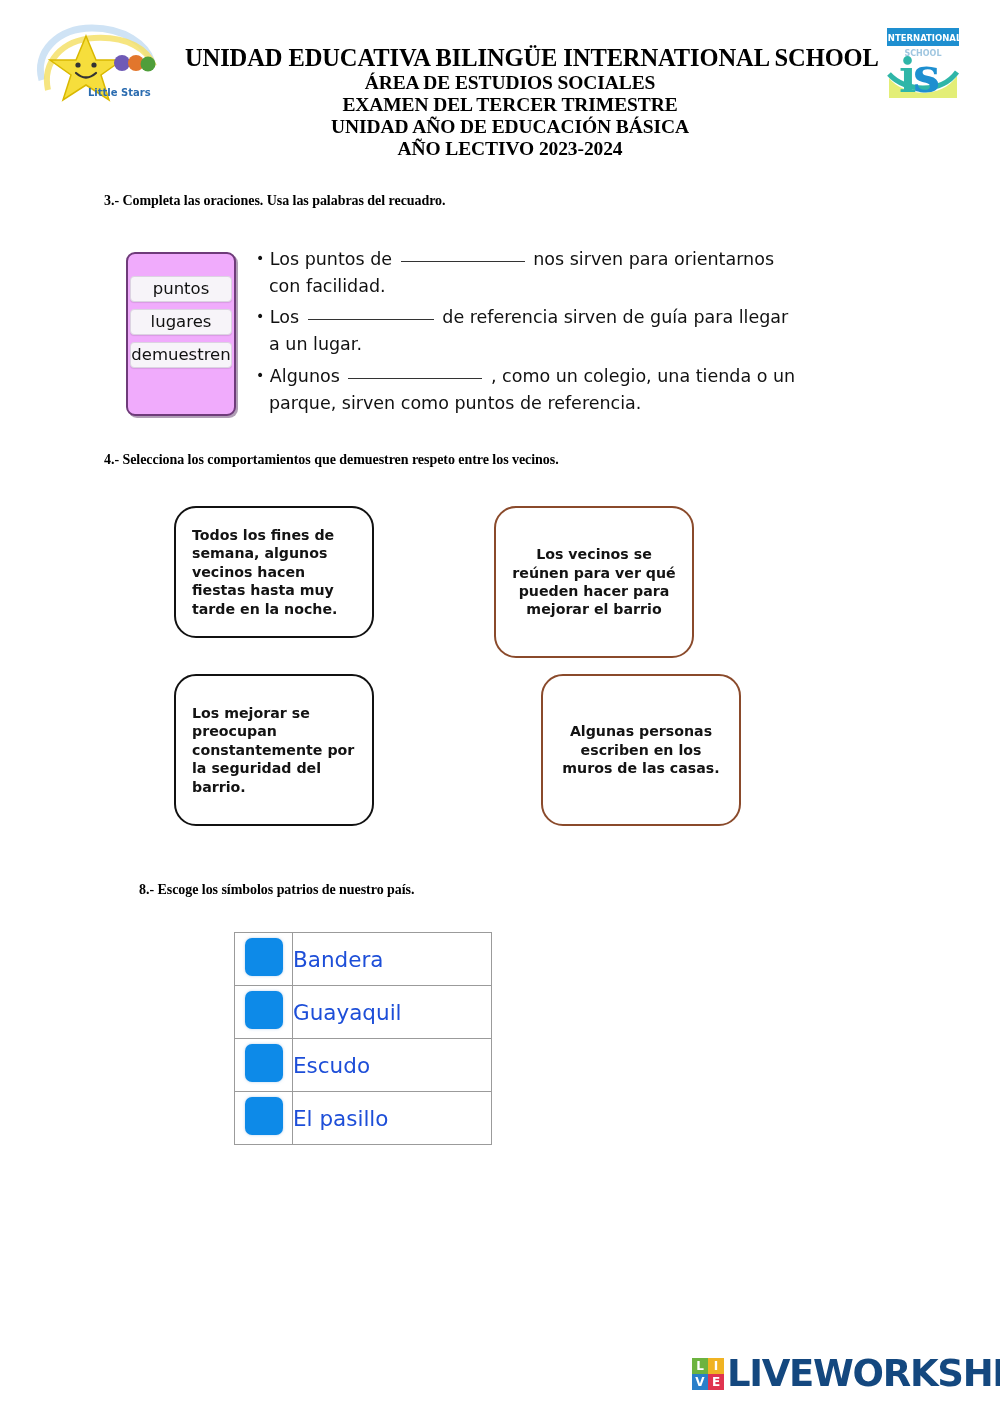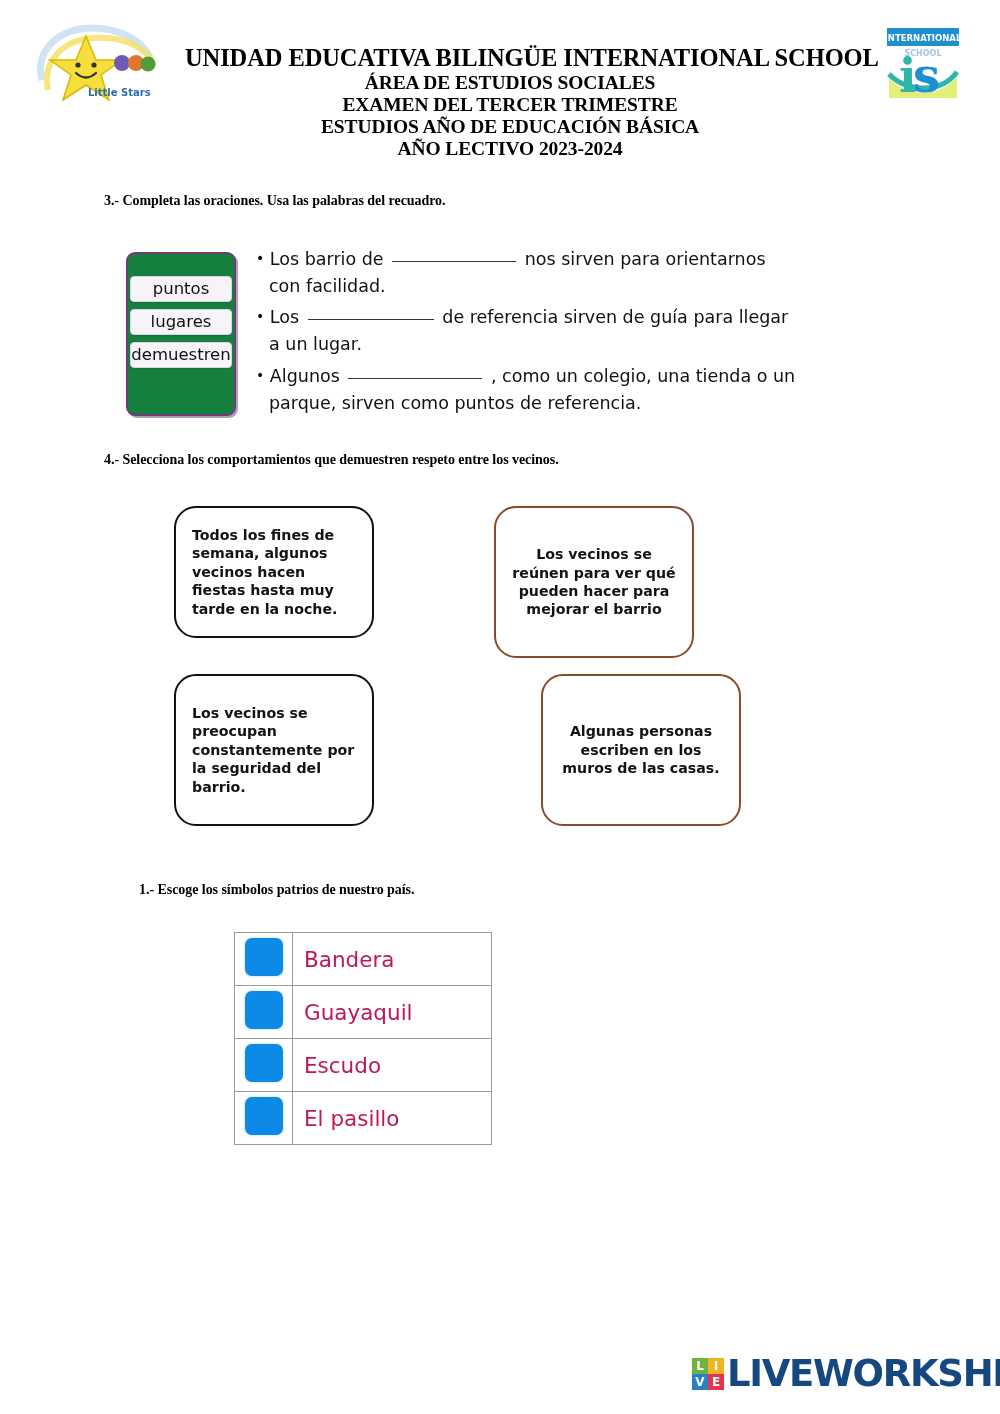--- a/index.html
+++ b/index.html
@@ -66,21 +66,21 @@
   }
   #q3-heading { left: 104px; top: 193px; }
   #q4-heading { left: 104px; top: 452px; }
   #q5-heading { left: 139px; top: 882px; }
 
   
   .wordbox {
     position: absolute;
     left: 126px; top: 252px;
     width: 110px; height: 164px;
-    background: #15803d;
+    background: #f0abfc;
     border: 2.5px solid #6f3b7a;
     border-radius: 9px;
     box-sizing: border-box;
     box-shadow: 2px 2px 0 rgba(80,40,90,0.45);
     padding-top: 22px;
   }
   .word-chip {
     width: 102px;
     margin: 0 auto 7px auto;
     background: #f7f4f9;
@@ -156,24 +156,23 @@
     border: 1px solid #9b9b9b;
     height: 52px;
     padding: 0;
     vertical-align: middle;
   }
   .symbols-table td.cb-cell {
     width: 57px;
     text-align: center;
   }
   .symbols-table td.label-cell {
-    padding-left: 11px;
     font-family: "DejaVu Sans", sans-serif;
     font-size: 21.5px;
-    color: #be185d;
+    color: #1d4ed8;
     white-space: nowrap;
   }
   .checkbox {
     width: 38px;
     height: 38px;
     background: #0d8ae8;
     border-radius: 7px;
     display: inline-block;
     box-shadow: 0 0 3px rgba(120,170,220,0.55);
   }
@@ -236,37 +235,37 @@
     <path d="M12 60 C26 78 64 82 80 58 L80 80 L12 80 Z" fill="#d9e84a" opacity="0.75"></path>
     <path d="M12 56 C28 74 64 76 80 54" fill="none" stroke="#2fb6a8" stroke-width="5"></path>
     <text x="22" y="74" font-family="DejaVu Serif, serif" font-size="46" font-weight="bold" fill="#2fb6a8">i</text>
     <text x="36" y="74" font-family="DejaVu Serif, serif" font-size="48" font-weight="bold" fill="#1e8fd0">s</text>
   </svg>
 
   <div class="header-titles">
     <div class="title-main">UNIDAD EDUCATIVA BILINGÜE INTERNATIONAL SCHOOL</div>
     <div class="title-sub">ÁREA DE ESTUDIOS SOCIALES</div>
     <div class="title-sub">EXAMEN DEL TERCER TRIMESTRE</div>
-    <div class="title-sub">ESTUDIOS AÑO DE EDUCACIÓN BÁSICA</div>
+    <div class="title-sub">UNIDAD AÑO DE EDUCACIÓN BÁSICA</div>
     <div class="title-sub">AÑO LECTIVO 2023-2024</div>
   </div>
 </div>
 
 <div class="q-heading" id="q3-heading">3.- Completa las oraciones. Usa las palabras del recuadro.</div>
 
 <div class="wordbox">
   <div class="word-chip">puntos</div>
   <div class="word-chip">lugares</div>
   <div class="word-chip">demuestren</div>
 </div>
 
 <div class="sentences">
   <div class="sent-row">
     <span class="bullet">•</span>
-    <span>Los barrio de</span>
+    <span>Los puntos de</span>
     <span class="blank-line blank-w1"></span>
     <span>nos sirven para orientarnos con facilidad.</span>
   </div>
   <div class="sent-row">
     <span class="bullet">•</span>
     <span>Los</span>
     <span class="blank-line blank-w3"></span>
     <span>de referencia sirven de guía para llegar a un lugar.</span>
   </div>
   <div class="sent-row">
@@ -279,27 +278,27 @@
 
 <div class="q-heading" id="q4-heading">4.- Selecciona los comportamientos que demuestren respeto entre los vecinos.</div>
 
 <div class="card black" id="card-1">
   <span>Todos los fines de semana, algunos vecinos hacen fiestas hasta muy tarde en la noche.</span>
 </div>
 <div class="card brown" id="card-2">
   <span>Los vecinos se reúnen para ver qué pueden hacer para mejorar el barrio</span>
 </div>
 <div class="card black" id="card-3">
-  <span>Los vecinos se preocupan constantemente por la seguridad del barrio.</span>
+  <span>Los mejorar se preocupan constantemente por la seguridad del barrio.</span>
 </div>
 <div class="card brown" id="card-4">
   <span>Algunas personas escriben en los muros de las casas.</span>
 </div>
 
-<div class="q-heading" id="q5-heading">1.- Escoge los símbolos patrios de nuestro país.</div>
+<div class="q-heading" id="q5-heading">8.- Escoge los símbolos patrios de nuestro país.</div>
 
 <table class="symbols-table">
   <tbody>
       <tr>
     <td class="cb-cell">
       <span class="checkbox"></span>
     </td>
     <td class="label-cell">Bandera</td>
   </tr>
   <tr>

